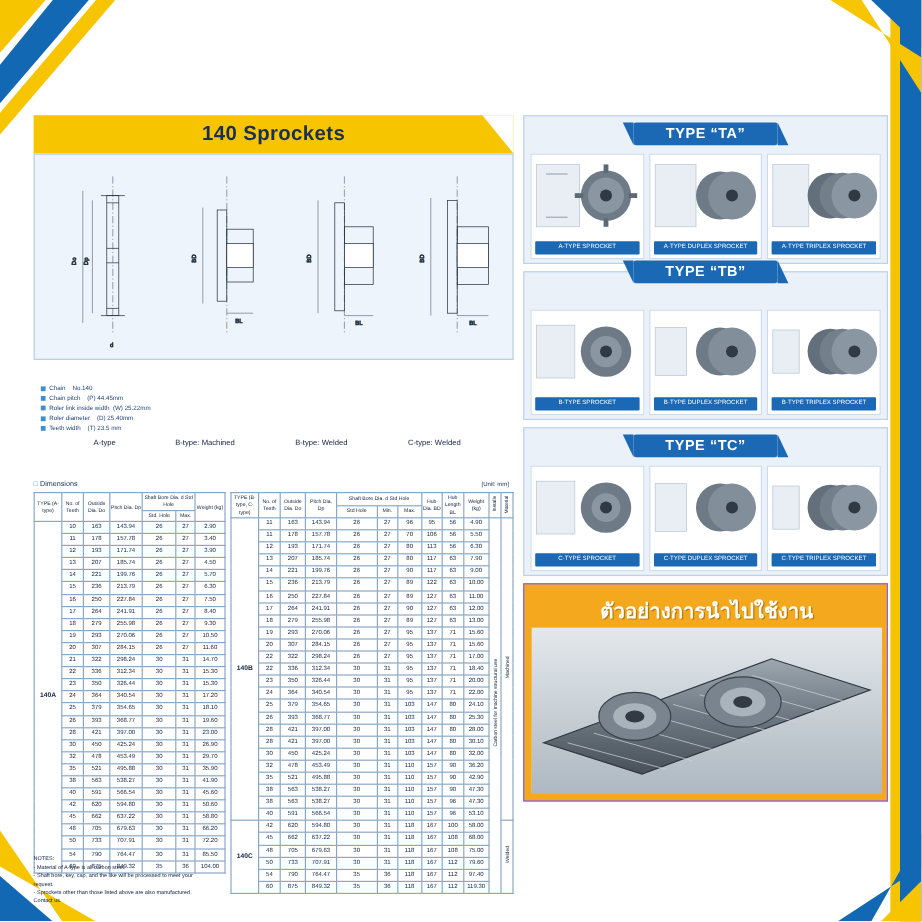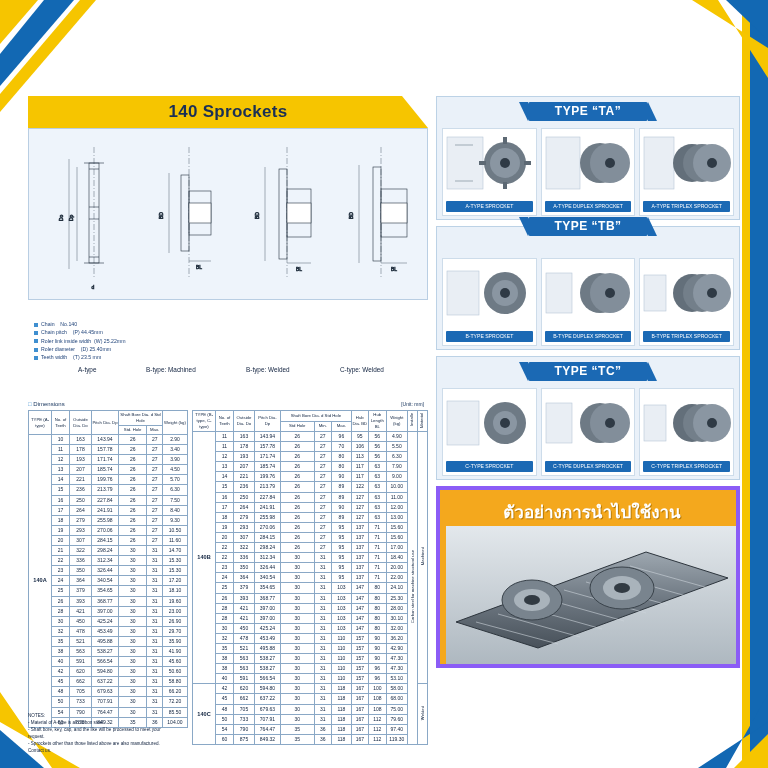--- a/index.html
+++ b/index.html
@@ -66,21 +66,21 @@
   .tb-head:before,.tb-head:after{content:"";position:absolute;top:0;width:0;height:0;}
   .tb-head:before{left:-9px;border-top:19px solid #1b69b4;border-left:9px solid transparent;}
   .tb-head:after{right:-9px;border-bottom:19px solid #1b69b4;border-right:9px solid transparent;}
 
   .cellwrap{position:absolute;top:30px;left:6px;width:292px;height:88px;display:flex;gap:4px;}
   .cellw{flex:1;background:#ffffff;border:1px solid #cddcea;box-sizing:border-box;position:relative;}
   .cellcap{position:absolute;left:3px;right:3px;bottom:3px;height:11px;line-height:11px;background:#1b69b4;color:#fff;
     font-size:5.1px;text-align:center;border-radius:1px;}
   .cellimg{position:absolute;left:2px;right:2px;top:2px;bottom:16px;}
 
-  .usage{position:absolute;left:0;top:390px;width:304px;height:182px;background:#f4a81d;border:4px solid #8b5cf6;box-sizing:border-box;overflow:hidden;}
+  .usage{position:absolute;left:0;top:390px;width:304px;height:182px;background:#f4a81d;border:1px solid #8b5cf6;box-sizing:border-box;overflow:hidden;}
   .usage-title{position:absolute;left:0;top:8px;width:304px;text-align:center;font-size:17px;font-weight:bold;color:#ffffff;
     text-shadow:1px 1px 0 #b87b07;}
   .usage-photo{position:absolute;left:6px;top:36px;width:292px;height:138px;background:#cfd6dc;overflow:hidden;}
 
   svg{display:block;}
 </style>
 </head>
 <body>
 
 <div class="page">

